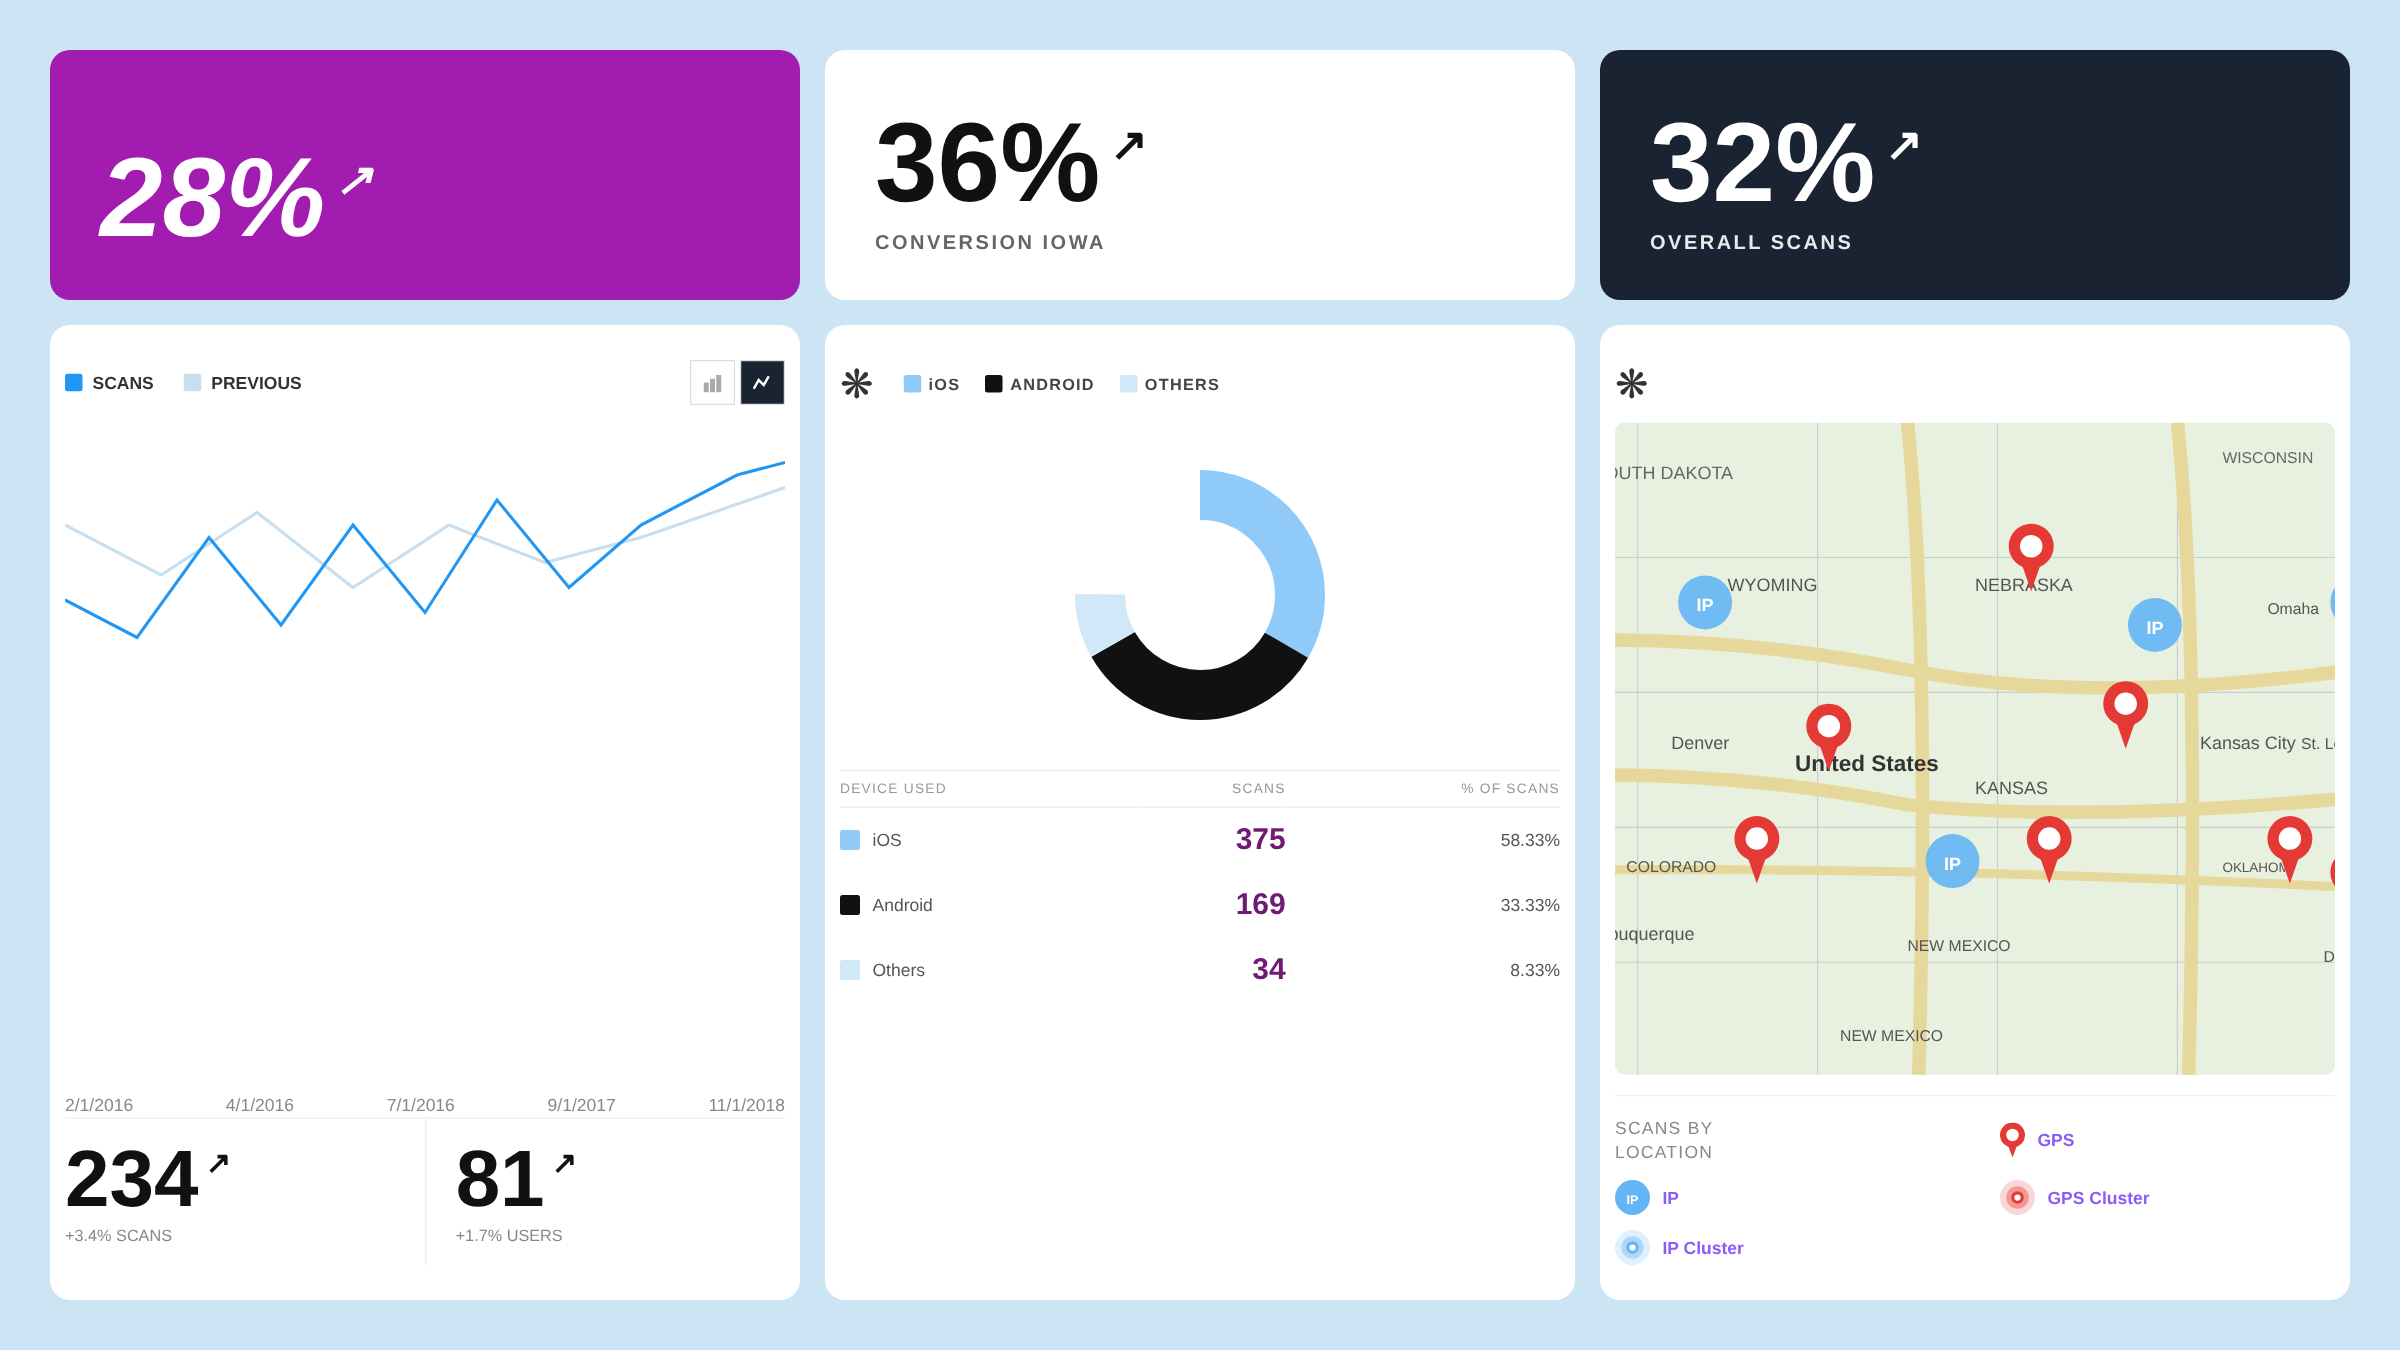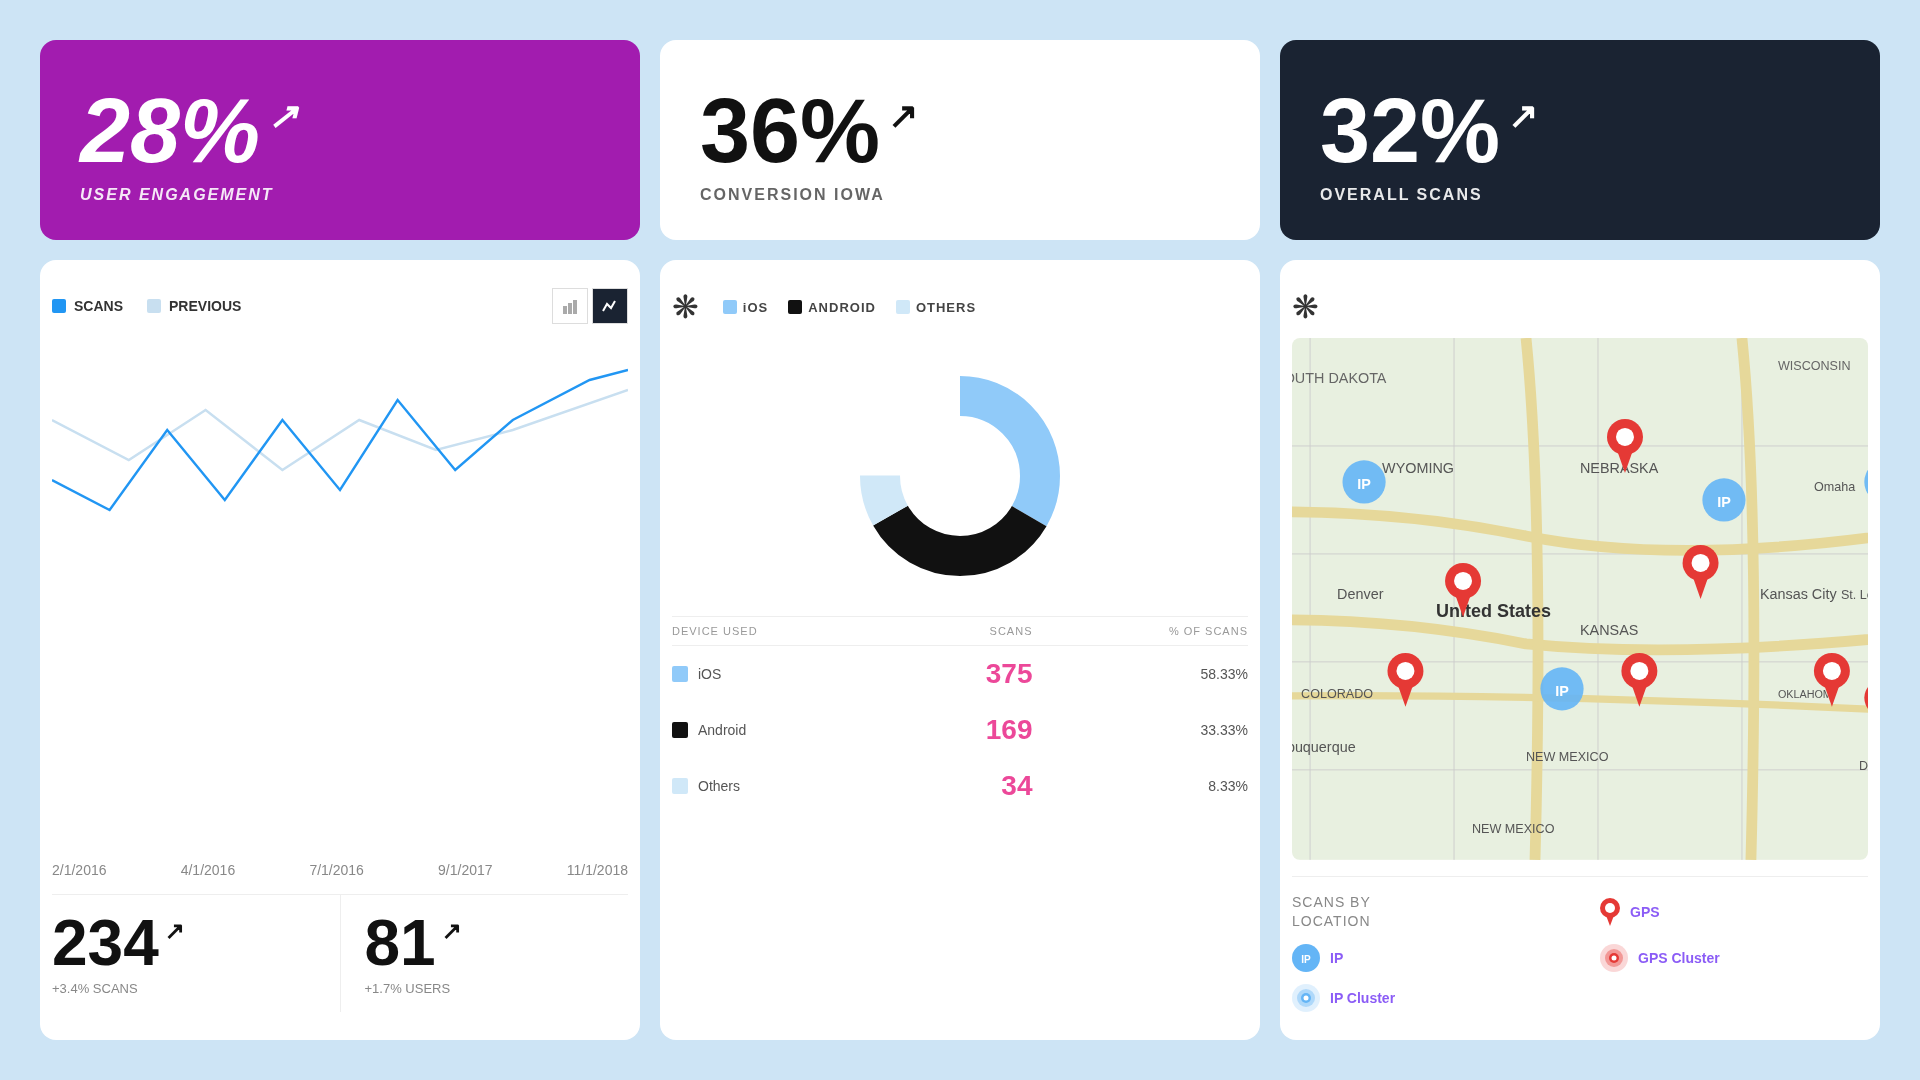--- a/index.html
+++ b/index.html
@@ -107,21 +107,21 @@
       display: flex;
       justify-content: space-between;
       font-size: 14px;
       color: #888;
       margin-top: 4px;
     }
 
     .chart-stats {
       display: flex;
       border-top: 1px solid #eee;
-      margin-top: 16px;
+      margin-top: 2px;
     }
     .chart-stat-item {
       flex: 1;
       padding: 16px 0;
       display: flex;
       flex-direction: column;
     }
     .chart-stat-item:first-child {
       border-right: 1px solid #eee;
       padding-right: 24px;
@@ -189,21 +189,21 @@
       border-top: 1px solid #eee;
       border-bottom: 1px solid #eee;
     }
     .device-table th:not(:first-child) { text-align: right; }
     .device-table td {
       padding: 12px 0;
       font-size: 14px;
       color: #555;
     }
     .device-table td:not(:first-child) { text-align: right; }
-    .device-table td.scans-val { font-size: 28px; font-weight: 900; color: #ec4899; }
+    .device-table td.scans-val { font-size: 24px; font-weight: 900; color: #701a75; }
     .td-device { display: flex; align-items: center; }
 
     
     .map-header {
       display: flex;
       align-items: center;
       margin-bottom: 12px;
     }
     .map-area {
       flex: 1;
@@ -236,21 +236,20 @@
     }
   </style>
 </head>
 <body>
 
 <div class="stat-card blue">
   <div class="stat-number">
     <span>28%</span>
     <span class="arrow">↗</span>
   </div>
-  <div class="stat-label">USER ENGAGEMENT</div>
 </div>
 
 <div class="stat-card white">
   <div class="stat-number">
     <span>36%</span>
     <span class="arrow">↗</span>
   </div>
   <div class="stat-label">CONVERSION IOWA</div>
 </div>
 

